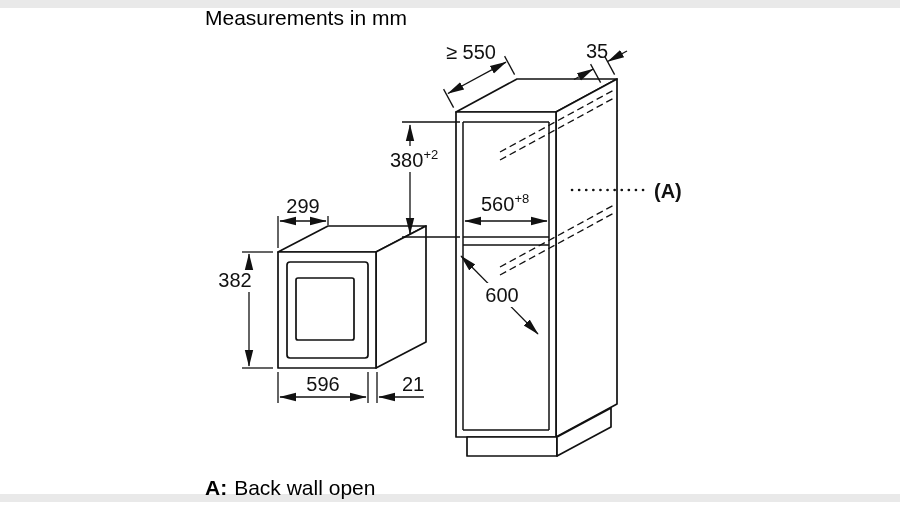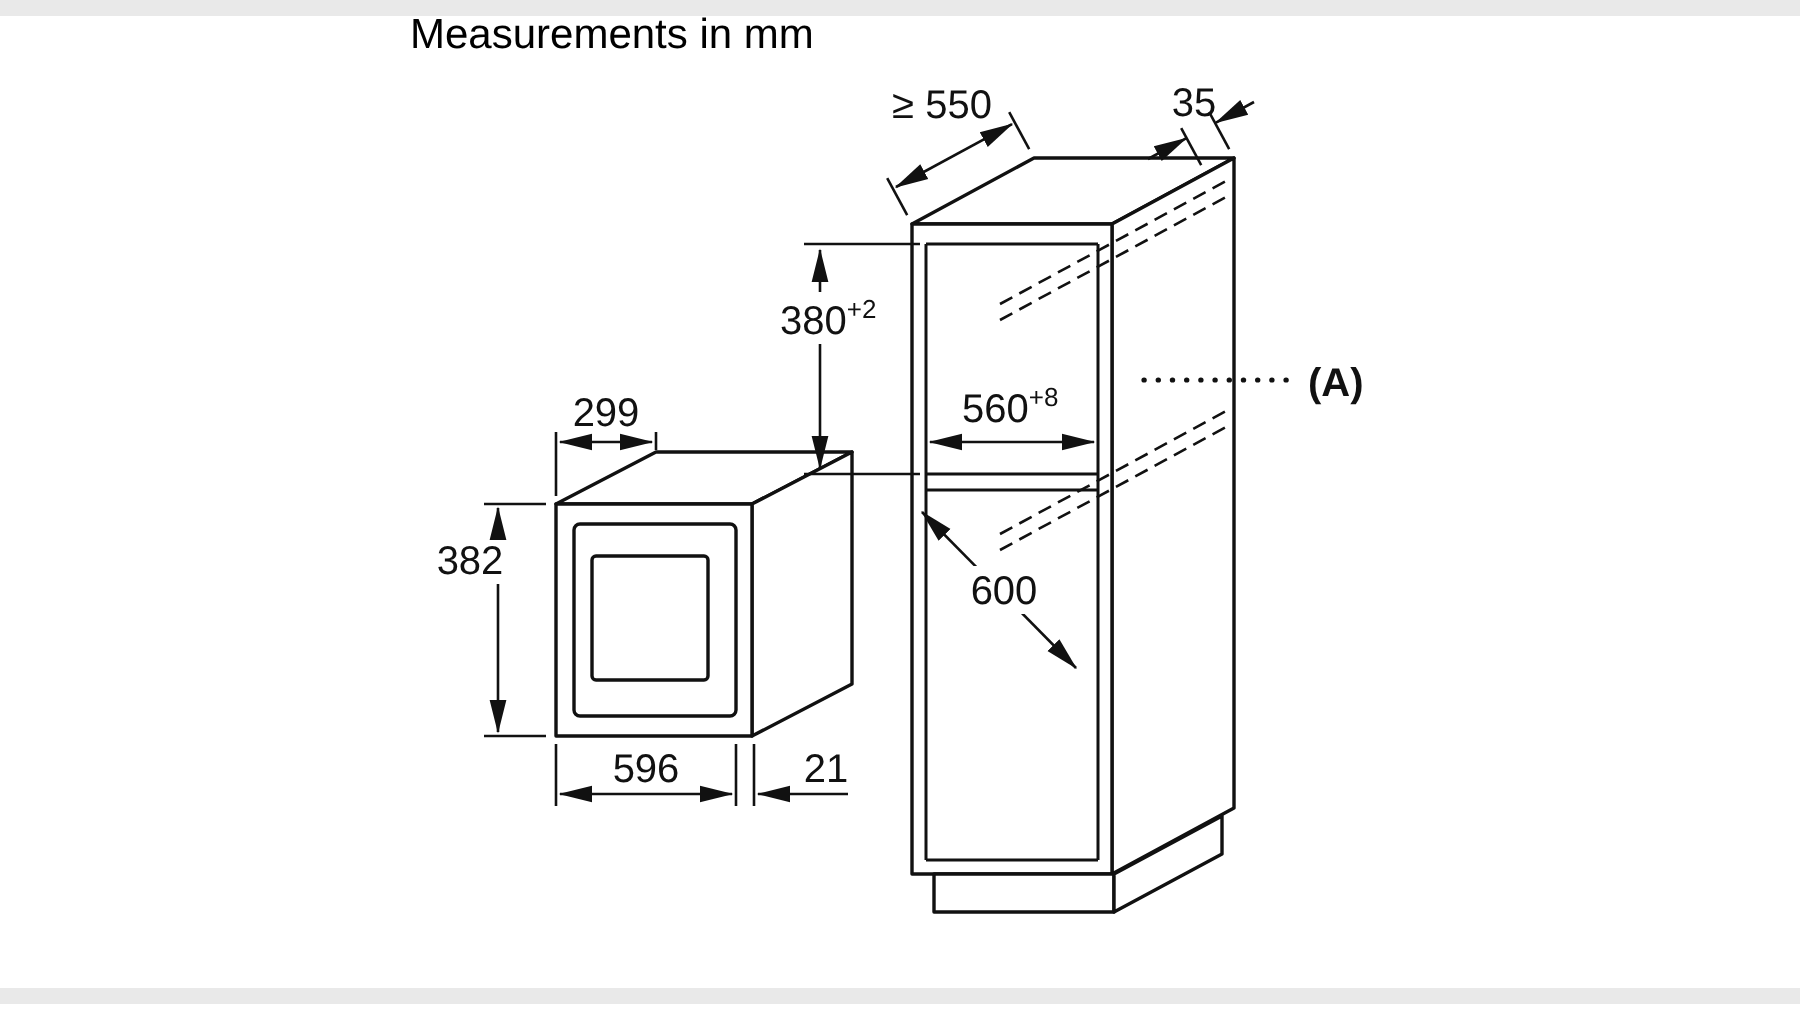--- a/index.html
+++ b/index.html
@@ -123,13 +123,16 @@
       <tspan>380</tspan><tspan dy="-8" font-size="13px">+2</tspan>
     </text>
     <text x="481" y="211">
       <tspan>560</tspan><tspan dy="-8" font-size="13px">+8</tspan>
     </text>
     <text x="502" y="302" text-anchor="middle">600</text>
 
     <text x="654" y="198" font-weight="bold">(A)</text>
   </svg>
 
+  <div class="footnote">
+    <span class="label">A:</span><span>Back wall open</span>
+  </div>
 </div>
 
 </body></html>

